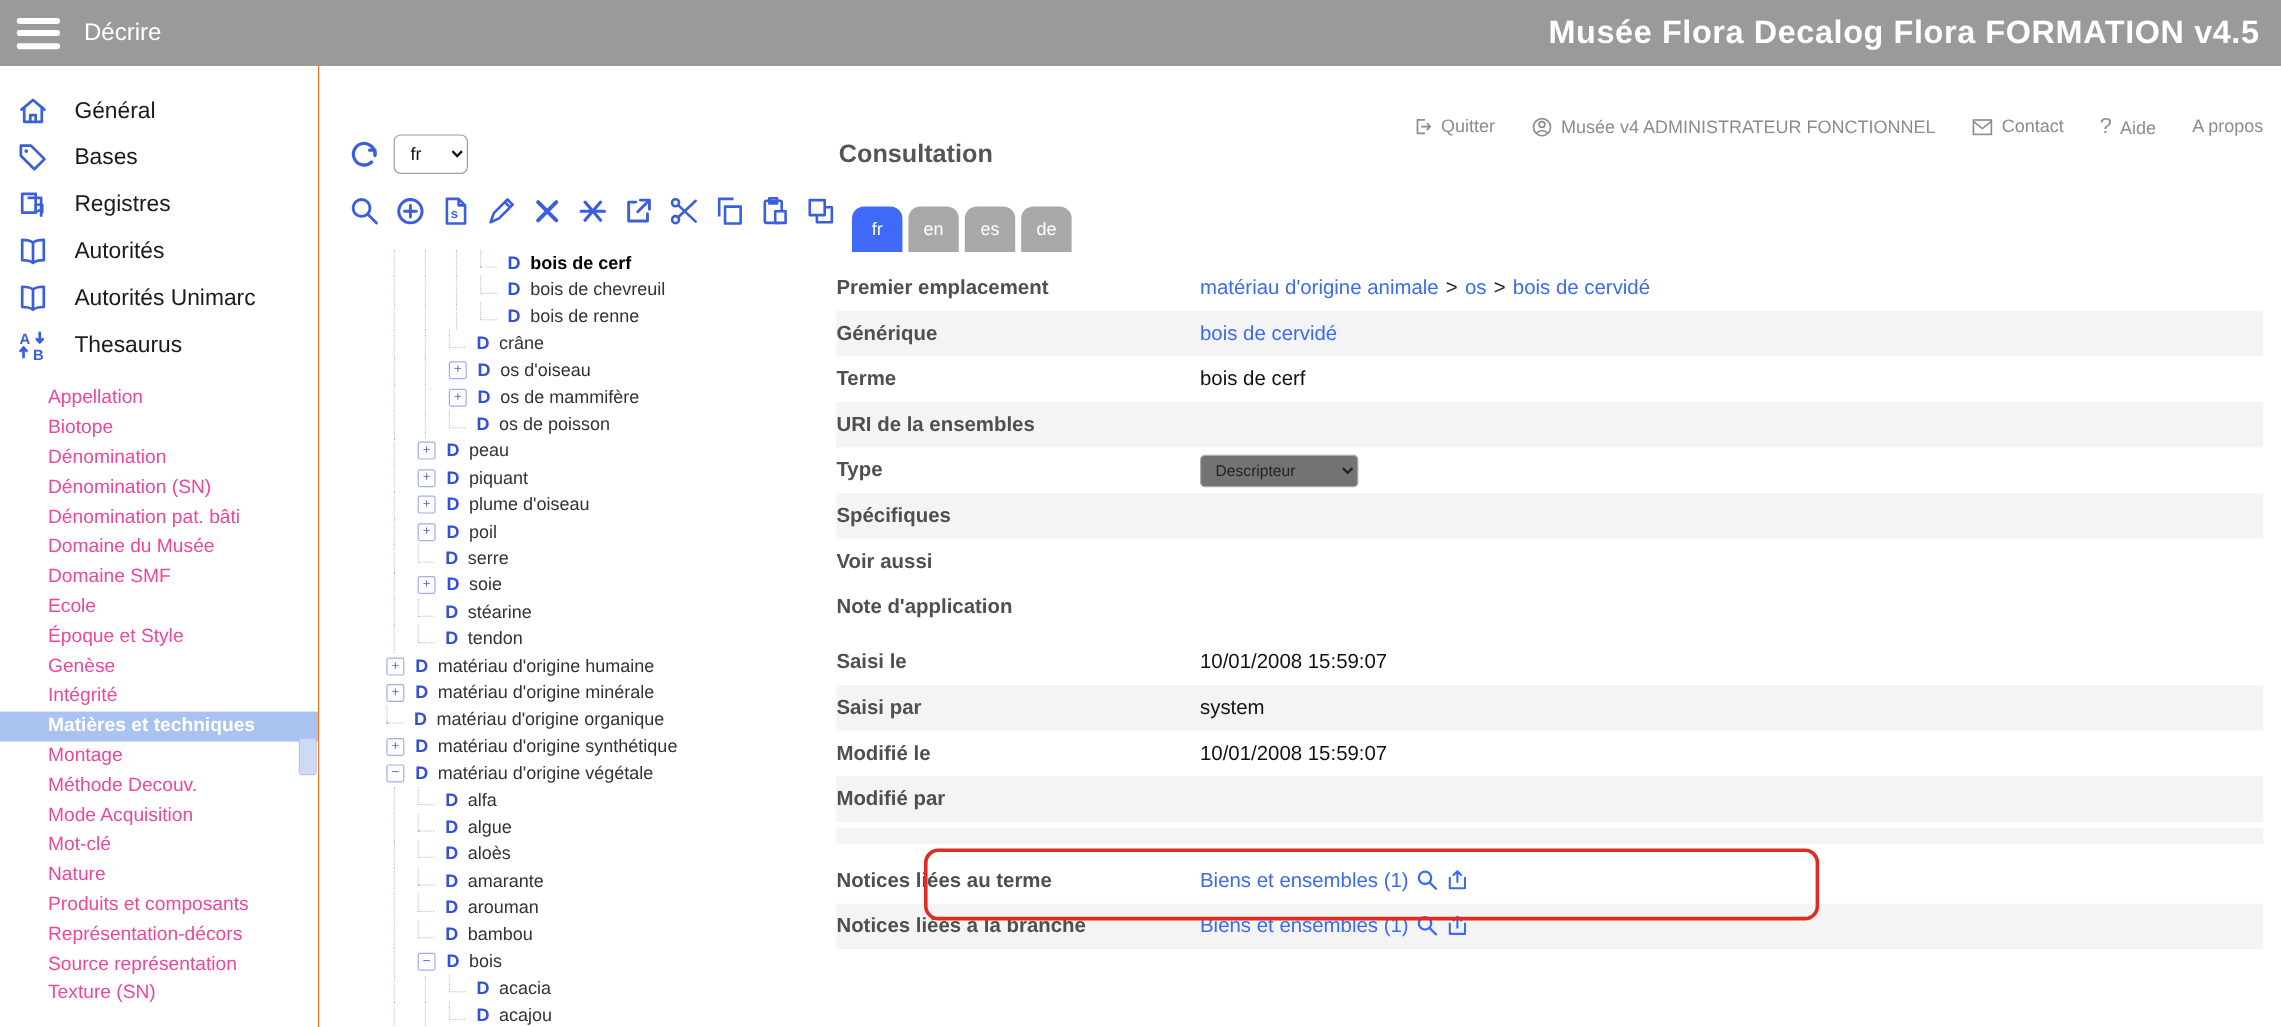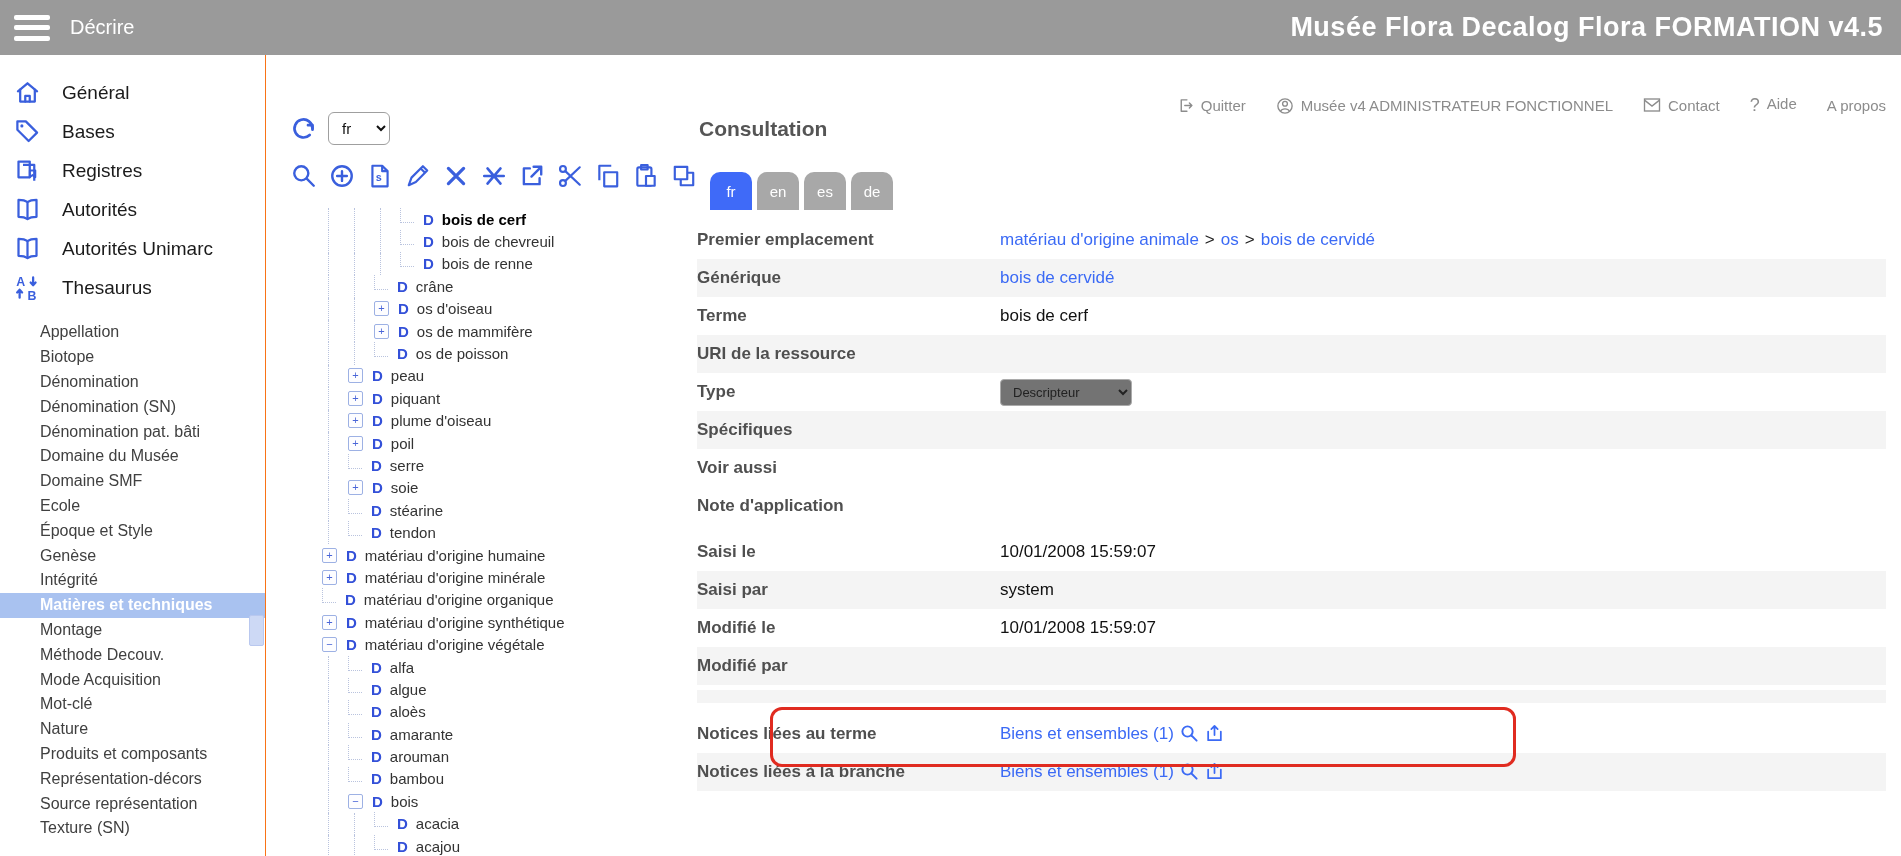--- a/index.html
+++ b/index.html
@@ -15,21 +15,21 @@
   .hdr-app{color:#fff;font-size:20px;margin-left:20px;}
   .hdr-product{color:#fff;font-size:27px;font-weight:bold;margin-left:auto;margin-right:18px;letter-spacing:.5px;}
   
   .sidebar{position:absolute;left:0;top:55px;width:265px;height:801px;background:#fff;
            border-right:1px solid #f97316;}
   .nav-main{padding-top:18px;}
   .nav-item{height:39px;display:flex;align-items:center;cursor:pointer;}
   .nav-item .nicon{width:27px;height:27px;margin-left:14px;flex:0 0 27px;}
   .nav-item .nlabel{font-size:19px;color:#1b1b1b;margin-left:21px;white-space:nowrap;}
   .nav-sub{margin-top:13px;}
-  .sub-item{height:24.8px;display:flex;align-items:center;font-size:16px;color:#404040;
+  .sub-item{height:24.8px;display:flex;align-items:center;font-size:16px;color:#ec4899;
             padding-left:40px;cursor:pointer;white-space:nowrap;}
   .sub-item.selected{background:#a9c2f0;color:#fff;font-weight:bold;}
   .side-thumb{position:absolute;left:249px;top:560px;width:13px;height:29px;background:#cdd9f5;
               border:1px solid #b9c8ef;border-radius:2px;}
   
   .treepanel{position:absolute;left:266px;top:55px;width:431px;height:801px;}
   .refresh{position:absolute;left:24px;top:60px;width:27px;height:27px;cursor:pointer;}
   .langsel{position:absolute;left:62px;top:57px;width:62px;height:33px;font-size:15px;
            border:1px solid #9f9f9f;border-radius:6px;background:#fff;padding-left:9px;color:#111;}
   .ttools{position:absolute;left:25px;top:108px;display:flex;gap:12px;}
@@ -42,21 +42,21 @@
             color:#4a66d8;font-size:11px;line-height:11px;display:flex;align-items:center;
             justify-content:center;margin-left:-6px;margin-right:9px;flex:0 0 13px;}
   .lconn{width:13px;height:14px;border-left:1px dotted #b9c3de;border-bottom:1px dotted #b9c3de;
          margin:-8px 9px 0 -6px;flex:0 0 13px;}
   .dbadge{color:#3350d8;font-weight:bold;font-size:15px;margin-right:8px;}
   .trow.sel .tlabel{font-weight:bold;color:#000;}
   
   .main{position:absolute;left:697px;top:55px;width:1204px;height:801px;}
   .toplinks{position:absolute;top:40px;right:15px;display:flex;align-items:center;gap:30px;
             color:#8c8c8c;font-size:15px;white-space:nowrap;}
-  .tlink{display:flex;align-items:flex-start;gap:7px;cursor:pointer;}
+  .tlink{display:flex;align-items:flex-end;gap:7px;cursor:pointer;}
   .qmark{font-size:18px;}
   .consult-title{position:absolute;left:2px;top:62px;font-size:21px;font-weight:bold;color:#555;}
   .tabs{position:absolute;left:13px;top:117px;display:flex;gap:5px;}
   .tab{width:42px;height:38px;border-radius:10px 10px 0 0;background:#a8a8a8;color:#fff;
        font-size:15px;display:flex;align-items:center;justify-content:center;cursor:pointer;}
   .tab.active{background:#3f6af8;}
   .rows{position:absolute;left:0;top:166px;width:1189px;}
   .crow{display:flex;align-items:center;height:38px;background:#fff;position:relative;}
   .crow.gray{background:#f4f4f4;}
   .crow.gap{margin-top:8px;}
@@ -459,21 +459,21 @@
           <span class="link">bois de cervidé</span>
         </div>
       </div>
       <div class="crow">
         <div class="clabel">Terme</div>
         <div class="cval">
           <span>bois de cerf</span>
         </div>
       </div>
       <div class="crow gray">
-        <div class="clabel">URI de la ressource</div>
+        <div class="clabel">URI de la ensembles</div>
         <div class="cval"></div>
       </div>
       <div class="crow">
         <div class="clabel">Type</div>
         <div class="cval">
           <select class="typesel"><option>Descripteur</option></select>
         </div>
       </div>
       <div class="crow gray">
         <div class="clabel">Spécifiques</div>

